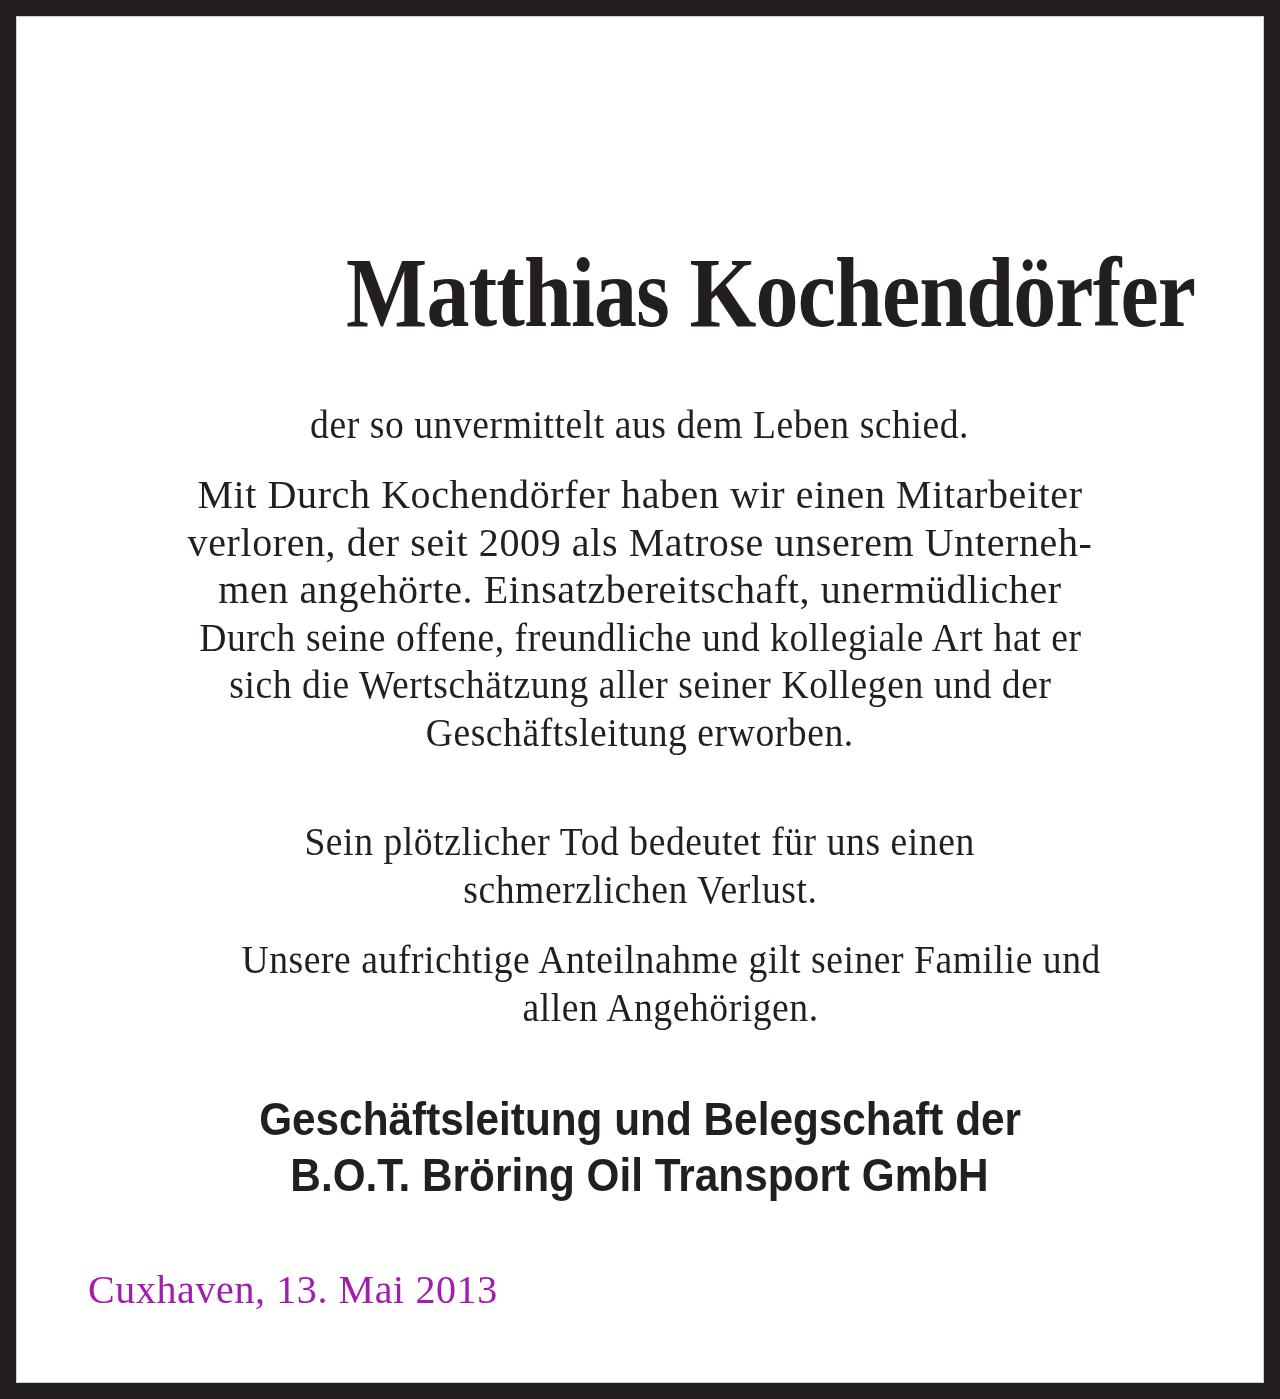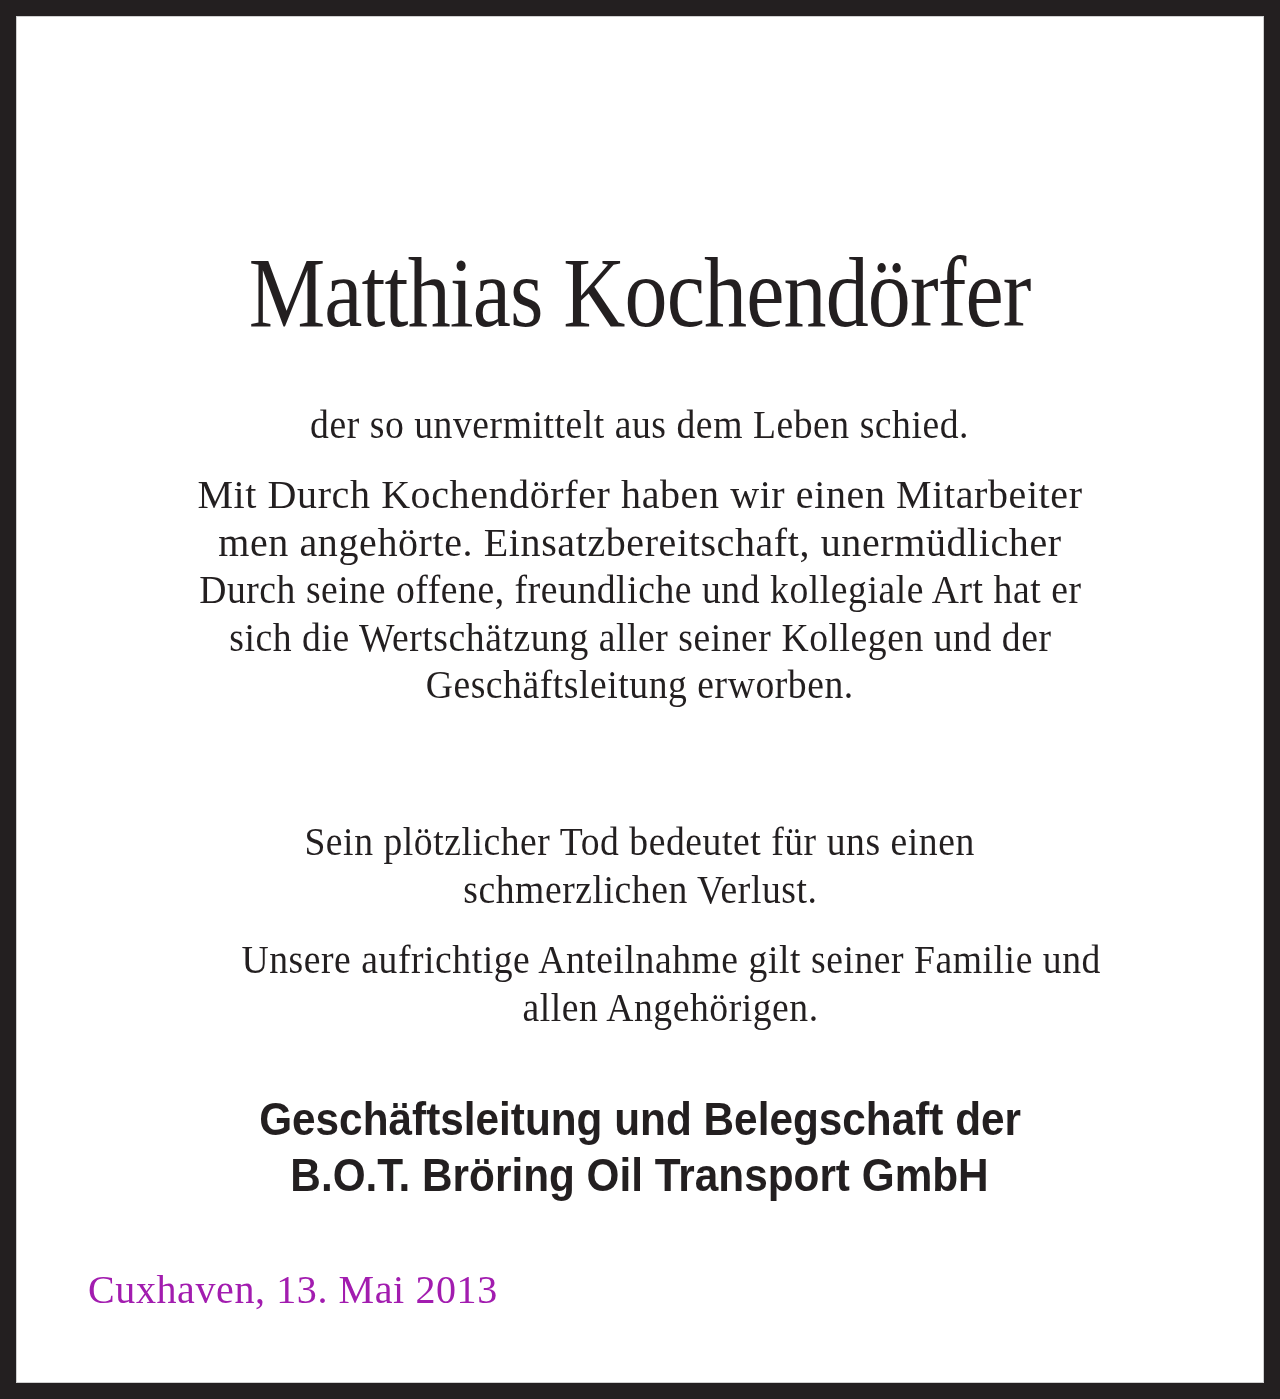--- a/index.html
+++ b/index.html
@@ -34,22 +34,23 @@
     }
     .condensed {
       display: inline-block;
       transform-origin: center;
     }
     .intro { top: 95px; }
     .name {
       top: 222px;
       font-size: 100px;
       line-height: 110px;
-      font-weight: normal;
+      font-weight: bold;
       letter-spacing: -1px;
+      text-align: right;
     }
     .name .condensed { transform: scaleX(0.86); }
     .sub { top: 385px; }
     .p1 { top: 455px; }
     .p2 { top: 802px; }
     .p3 { top: 920px; margin-left: 31px; }
     .signature {
       top: 1075px;
       font-family: "Liberation Sans", "DejaVu Sans", sans-serif;
       font-weight: bold;
@@ -78,20 +79,21 @@
   <div class="block name">
     <span class="condensed">Matthias Kochendörfer</span>
   </div>
 
   <div class="block serif-text sub">
     <span class="line"><span class="condensed sq">der so unvermittelt aus dem Leben schied.</span></span>
   </div>
 
   <div class="block serif-text p1">
     <span class="line">Mit Durch Kochendörfer haben wir einen Mitarbeiter</span>
+    <span class="line">verloren, der seit 2009 als Matrose unserem Unterneh-</span>
     <span class="line">men angehörte. Einsatzbereitschaft, unermüdlicher</span>
     <span class="line"><span class="condensed sq">Durch seine offene, freundliche und kollegiale Art hat er</span></span>
     <span class="line"><span class="condensed sq">sich die Wertschätzung aller seiner Kollegen und der</span></span>
     <span class="line"><span class="condensed sq">Geschäftsleitung erworben.</span></span>
   </div>
 
   <div class="block serif-text p2">
     <span class="line"><span class="condensed sq">Sein plötzlicher Tod bedeutet für uns einen</span></span>
     <span class="line"><span class="condensed sq">schmerzlichen Verlust.</span></span>
   </div>

